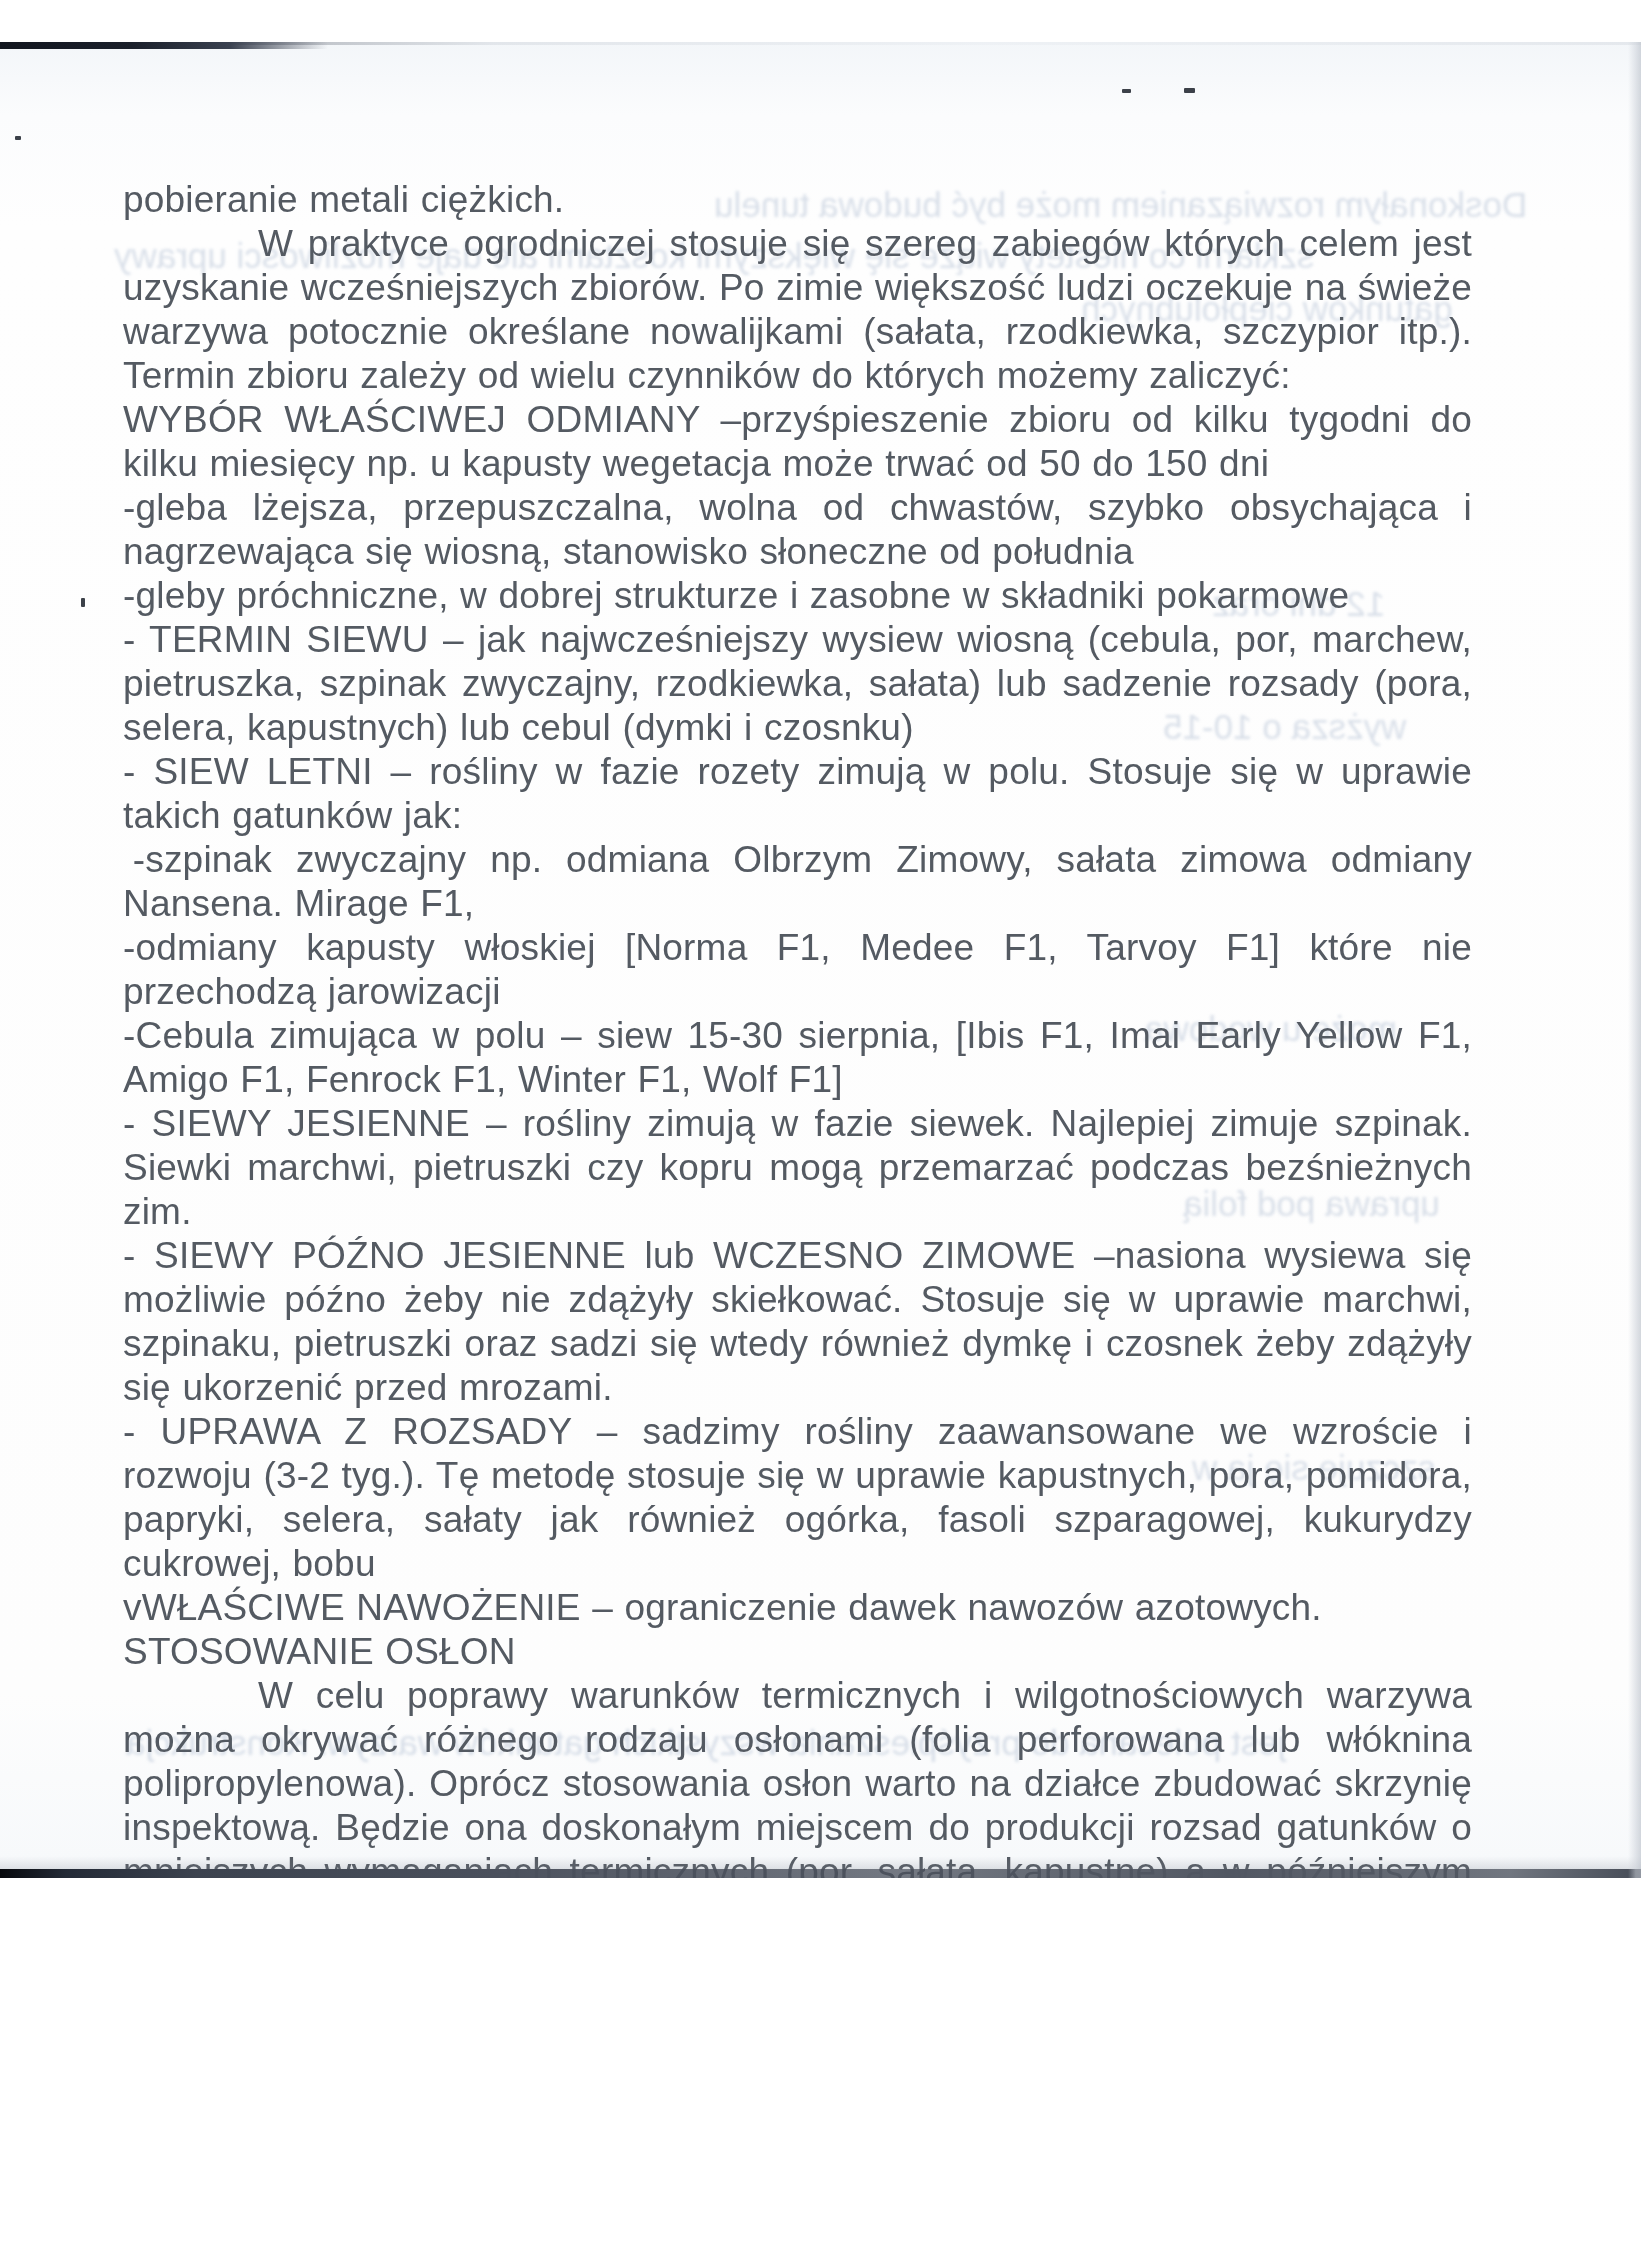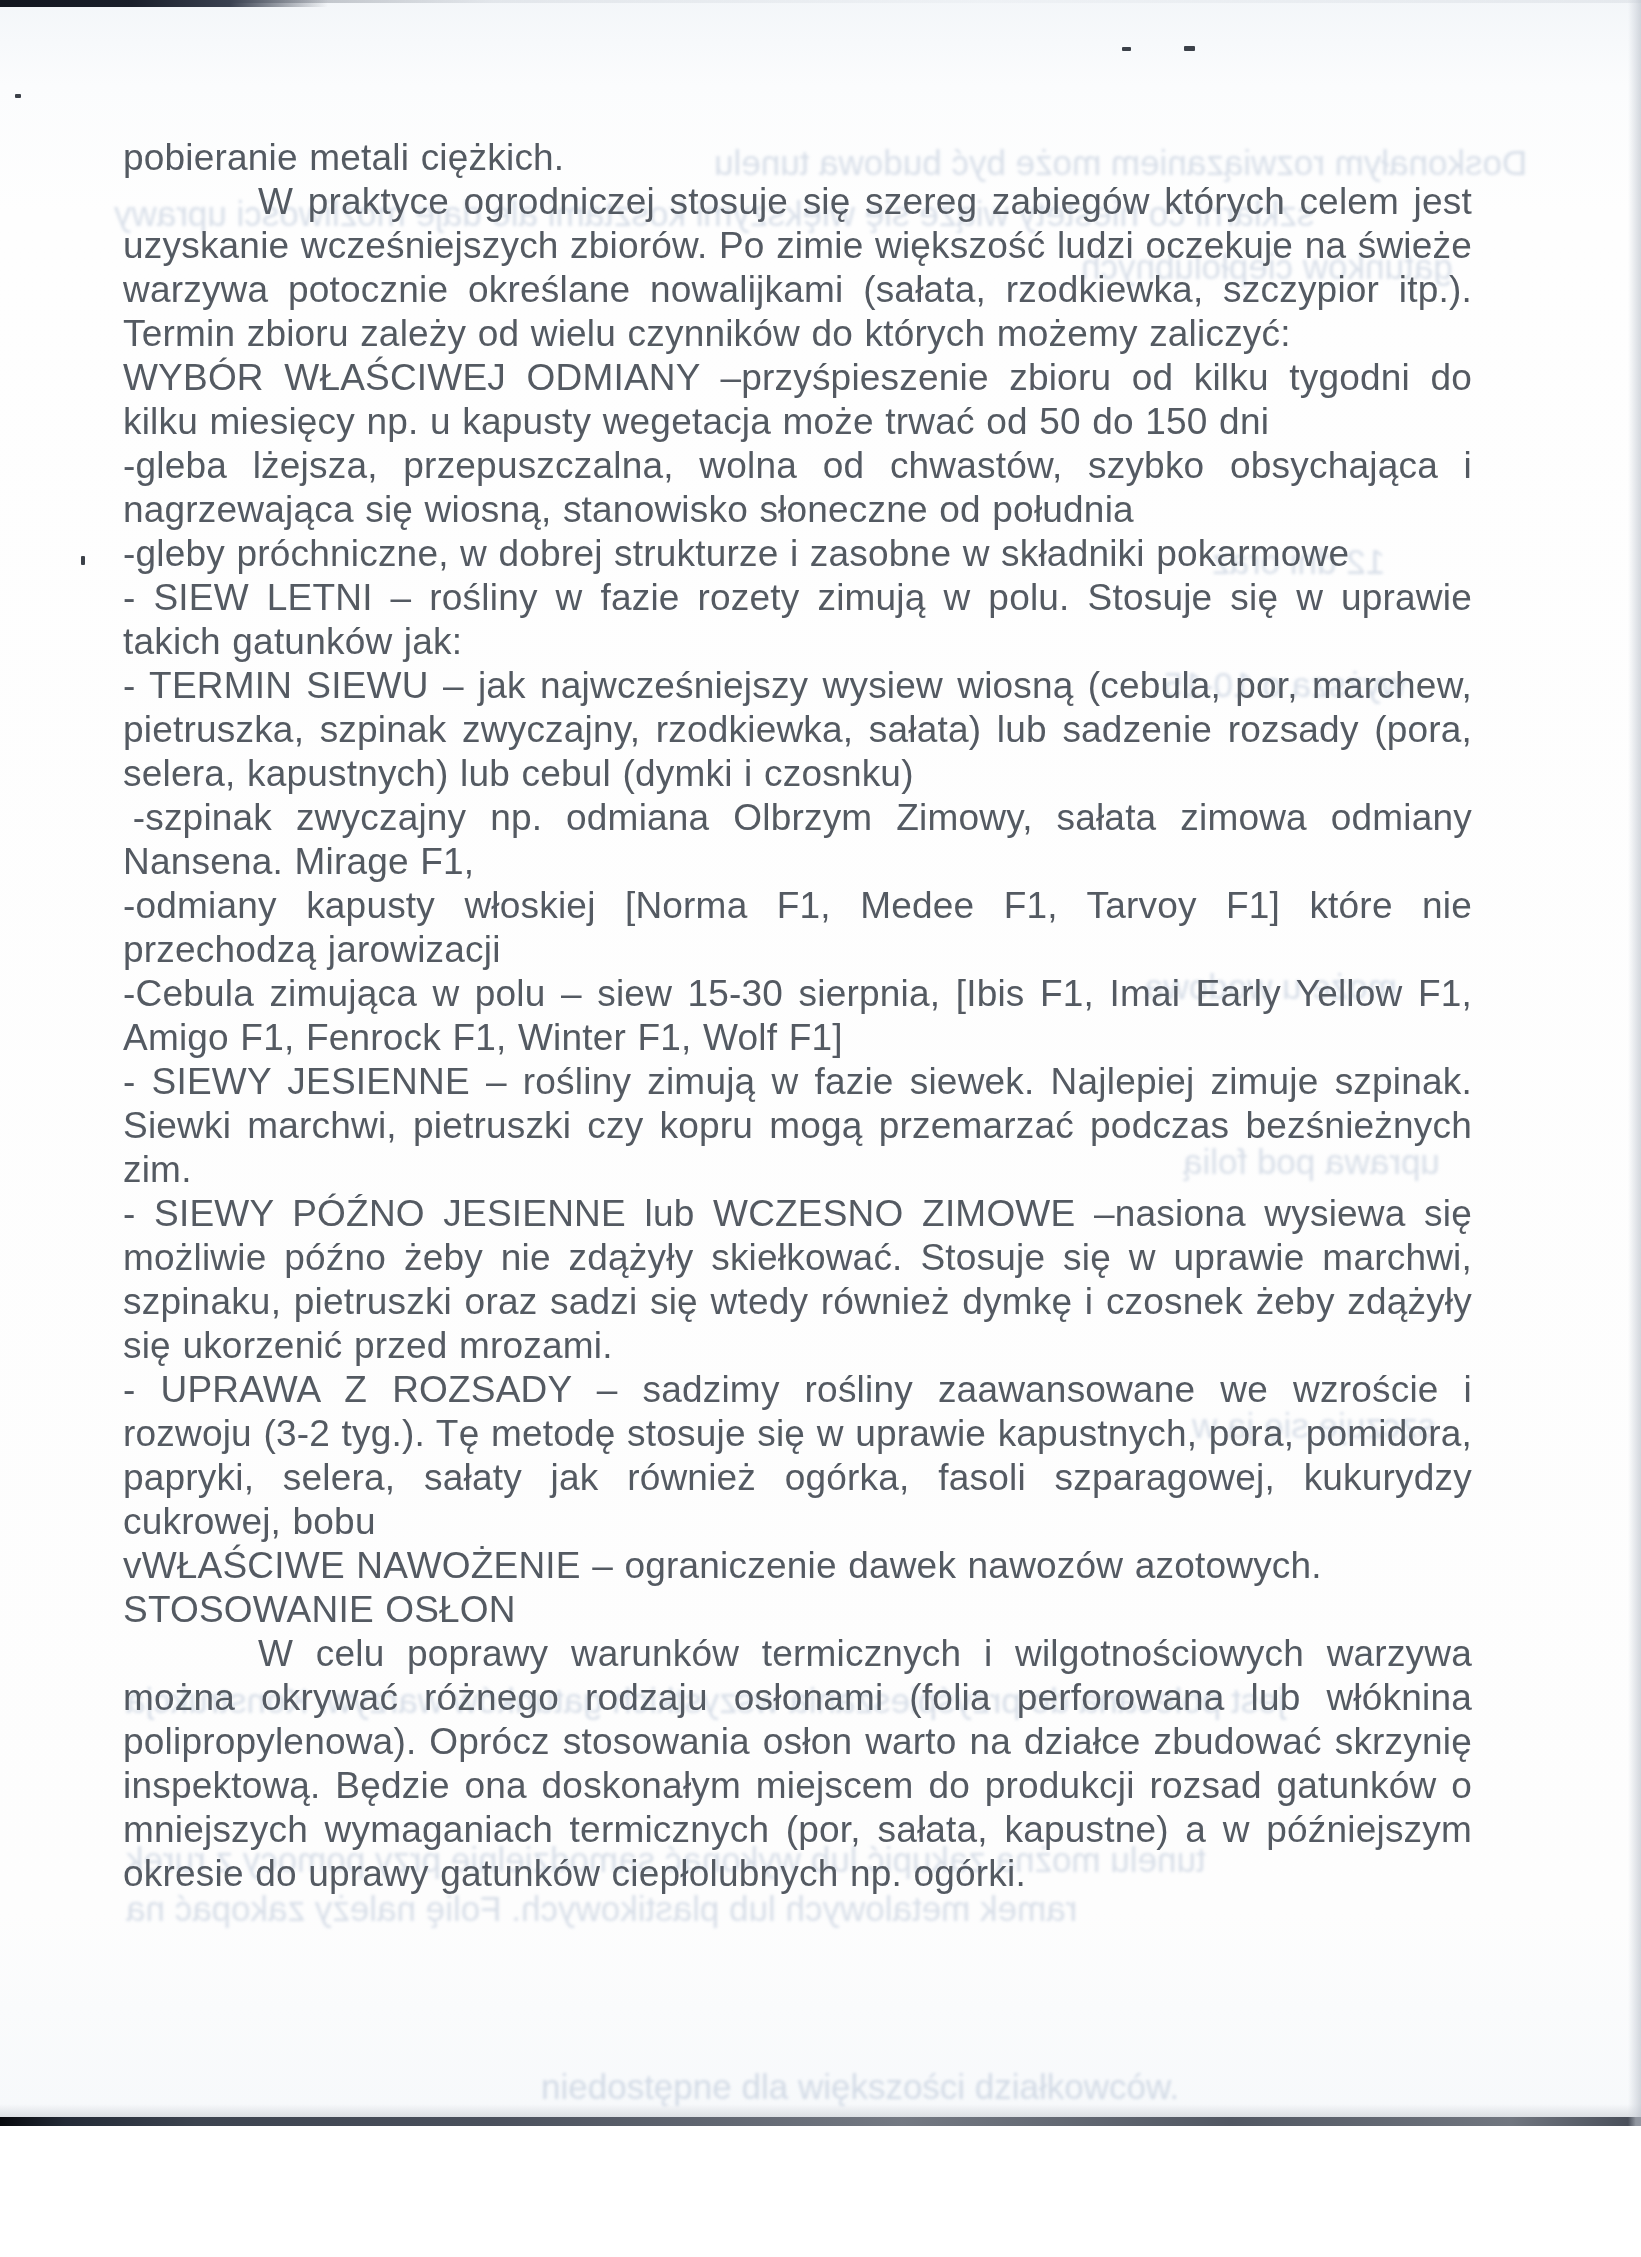--- a/index.html
+++ b/index.html
@@ -1,24 +1,25 @@
 <!DOCTYPE html>
 <html><head>
 <meta charset="utf-8">
 <style>
   html, body { margin: 0; padding: 0; }
   body { width: 1641px; height: 2257px; overflow: hidden; }
 
   .page {
     position: relative;
     width: 1641px;
-    height: 2126px;
+    height: 1836px;
     background: linear-gradient(180deg, #f3f6f9 0%, #fbfcfd 4%, #fefefe 10%, #fdfdfd 90%, #f7f9fb 99%, #eef1f4 100%);
     overflow: hidden;
     font-family: "Liberation Sans", "DejaVu Sans", sans-serif;
+    margin-top: 42px;
   }
 
   
   .edge-top {
     position: absolute; top: 0; left: 0; height: 6.8px; width: 328px;
     background: linear-gradient(90deg, #12161f 0%, #1a1f2a 40%, #3a4150 70%, rgba(90,98,112,0) 100%);
     border-radius: 0 0 1.9px 0;
   }
   .edge-top-faint {
     position: absolute; top: 0; left: 0; right: 0; height: 2.9px;
@@ -102,22 +103,22 @@
       <div class="ghost plain" style="left: 541px; top: 2066px;">niedostępne dla większości działkowców.</div>
     </div>
 
   <div class="content">
     <p class="frag">pobieranie metali ciężkich.</p>
     <div id="paragraphs">
         <p class="para indent">W praktyce ogrodniczej stosuje się szereg zabiegów których celem jest uzyskanie wcześniejszych zbiorów. Po zimie większość ludzi oczekuje na świeże warzywa potocznie określane nowalijkami (sałata, rzodkiewka, szczypior itp.). Termin zbioru zależy od wielu czynników do których możemy zaliczyć:</p>
         <p class="para">WYBÓR WŁAŚCIWEJ ODMIANY –przyśpieszenie zbioru od kilku tygodni do kilku miesięcy np. u kapusty wegetacja może trwać od 50 do 150 dni</p>
         <p class="para">-gleba lżejsza, przepuszczalna, wolna od chwastów, szybko obsychająca i nagrzewająca się wiosną, stanowisko słoneczne od południa</p>
         <p class="para">-gleby próchniczne, w dobrej strukturze i zasobne w składniki pokarmowe</p>
+        <p class="para">- TERMIN SIEWU – jak najwcześniejszy wysiew wiosną (cebula, por, marchew, pietruszka, szpinak zwyczajny, rzodkiewka, sałata) lub sadzenie rozsady (pora, selera, kapustnych) lub cebul (dymki i czosnku)</p>
         <p class="para">- SIEW LETNI – rośliny w fazie rozety zimują w polu. Stosuje się w uprawie takich gatunków jak:</p>
-        <p class="para">- TERMIN SIEWU – jak najwcześniejszy wysiew wiosną (cebula, por, marchew, pietruszka, szpinak zwyczajny, rzodkiewka, sałata) lub sadzenie rozsady (pora, selera, kapustnych) lub cebul (dymki i czosnku)</p>
         <p class="para hang">-szpinak zwyczajny np. odmiana Olbrzym Zimowy, sałata zimowa odmiany Nansena. Mirage F1,</p>
         <p class="para">-odmiany kapusty włoskiej [Norma F1, Medee F1, Tarvoy F1]  które nie przechodzą jarowizacji</p>
         <p class="para">-Cebula zimująca w polu – siew  15-30 sierpnia, [Ibis F1, Imai Early Yellow F1, Amigo F1, Fenrock F1,  Winter F1, Wolf F1]</p>
         <p class="para">- SIEWY JESIENNE – rośliny zimują w fazie siewek. Najlepiej zimuje szpinak. Siewki marchwi, pietruszki czy kopru mogą przemarzać podczas bezśnieżnych zim.</p>
         <p class="para">- SIEWY PÓŹNO JESIENNE lub WCZESNO ZIMOWE –nasiona wysiewa się możliwie późno żeby nie zdążyły skiełkować. Stosuje się w uprawie marchwi, szpinaku, pietruszki oraz sadzi się wtedy również dymkę i czosnek żeby zdążyły się ukorzenić przed mrozami.</p>
         <p class="para">- UPRAWA Z ROZSADY – sadzimy rośliny zaawansowane we wzroście i rozwoju (3-2 tyg.). Tę metodę stosuje się w uprawie kapustnych, pora, pomidora, papryki, selera, sałaty jak również ogórka, fasoli szparagowej, kukurydzy cukrowej, bobu</p>
         <p class="para">vWŁAŚCIWE NAWOŻENIE – ograniczenie dawek nawozów azotowych.</p>
         <p class="para">STOSOWANIE OSŁON</p>
         <p class="para indent">W celu poprawy warunków termicznych i wilgotnościowych warzywa można okrywać różnego rodzaju osłonami (folia perforowana lub włóknina polipropylenowa). Oprócz stosowania osłon warto na działce zbudować skrzynię inspektową. Będzie ona doskonałym miejscem do produkcji rozsad gatunków o mniejszych wymaganiach termicznych (por, sałata, kapustne) a w późniejszym okresie do uprawy gatunków ciepłolubnych np. ogórki.</p>
       </div>

